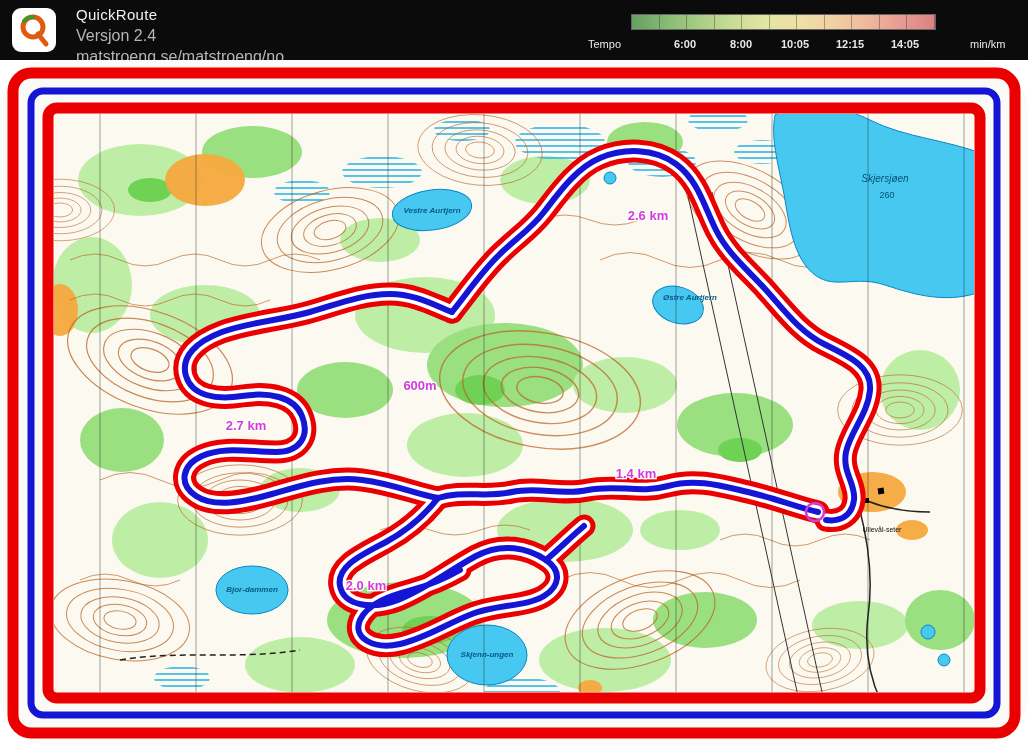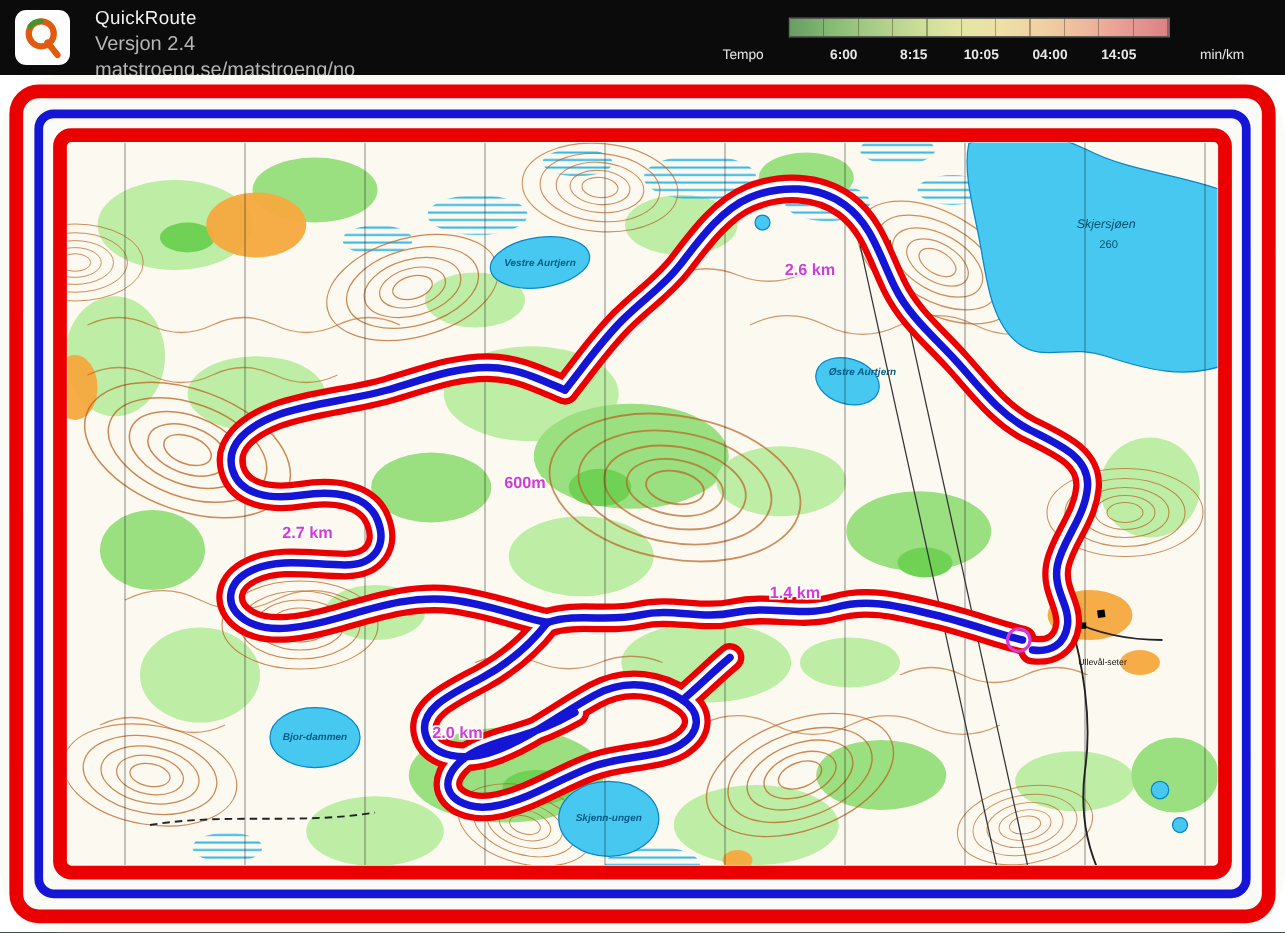--- a/index.html
+++ b/index.html
@@ -7,21 +7,21 @@
 
   
   .header{height:60px;background:#0b0b0b;position:relative;color:#eee;}
   .logo{position:absolute;left:12px;top:8px;width:44px;height:44px;background:#fff;border-radius:9px;display:flex;align-items:center;justify-content:center;}
   .titleblock{position:absolute;left:76px;top:6px;line-height:1.25;}
   .app-title{font-size:15px;color:#f2f2f2;letter-spacing:.3px;}
   .app-sub{font-size:16px;color:#b5b5b5;margin-top:1px;}
   .legend{position:absolute;right:14px;top:8px;width:438px;height:46px;font-size:11px;color:#e8e8e8;}
   .bar{position:absolute;left:55px;top:6px;width:305px;height:16px;border:1px solid #666;box-sizing:border-box;background:#9c9;}
   .bar::after{content:"";position:absolute;inset:0;background:repeating-linear-gradient(90deg,transparent 0 26.5px,rgba(40,30,10,.35) 26.5px 27.5px);}
-  .lrow{position:absolute;left:2px;top:30px;width:100%;height:14px;}
+  .lrow{position:absolute;left:12px;top:30px;width:100%;height:14px;}
   .lrow span{position:absolute;white-space:nowrap;}
   .tick{transform:translateX(-50%);font-weight:bold;}
   .tempo{left:0;}
   .unit{left:382px;}
 
   
   .map-wrap{position:relative;width:1028px;height:686px;background:#fff;}
   .map-wrap svg{position:absolute;inset:0;display:block;}
 
   .ct{fill:none;stroke:#BA6222;stroke-opacity:.65;stroke-width:1;}
@@ -64,23 +64,23 @@
       <div class="app-title">QuickRoute</div>
       <div class="app-sub">Versjon 2.4</div>
       <div class="app-sub">matstroeng.se/matstroeng/no</div>
     </div>
 
     <div class="legend">
       <div class="bar" style="background: linear-gradient(90deg, rgb(103, 158, 98), rgb(134, 187, 116), rgb(169, 205, 133), rgb(201, 220, 150), rgb(227, 230, 163), rgb(238, 224, 166), rgb(240, 208, 162), rgb(239, 185, 156), rgb(231, 155, 147), rgb(219, 130, 130));"></div>
       <div class="lrow">
         <span class="tempo">Tempo</span>
         <span class="tick" style="left:97px">6:00</span>
-        <span class="tick" style="left:153px">8:15</span>
+        <span class="tick" style="left:153px">8:00</span>
         <span class="tick" style="left:207px">10:05</span>
-        <span class="tick" style="left:262px">04:00</span>
+        <span class="tick" style="left:262px">12:15</span>
         <span class="tick" style="left:317px">14:05</span>
         <span class="unit">min/km</span>
       </div>
     </div>
   </div>
 
   <div class="map-wrap">
     <svg viewBox="0 0 1028 686" width="1028" height="686">
       <defs>
         <pattern id="marsh" width="8" height="6" patternUnits="userSpaceOnUse">

